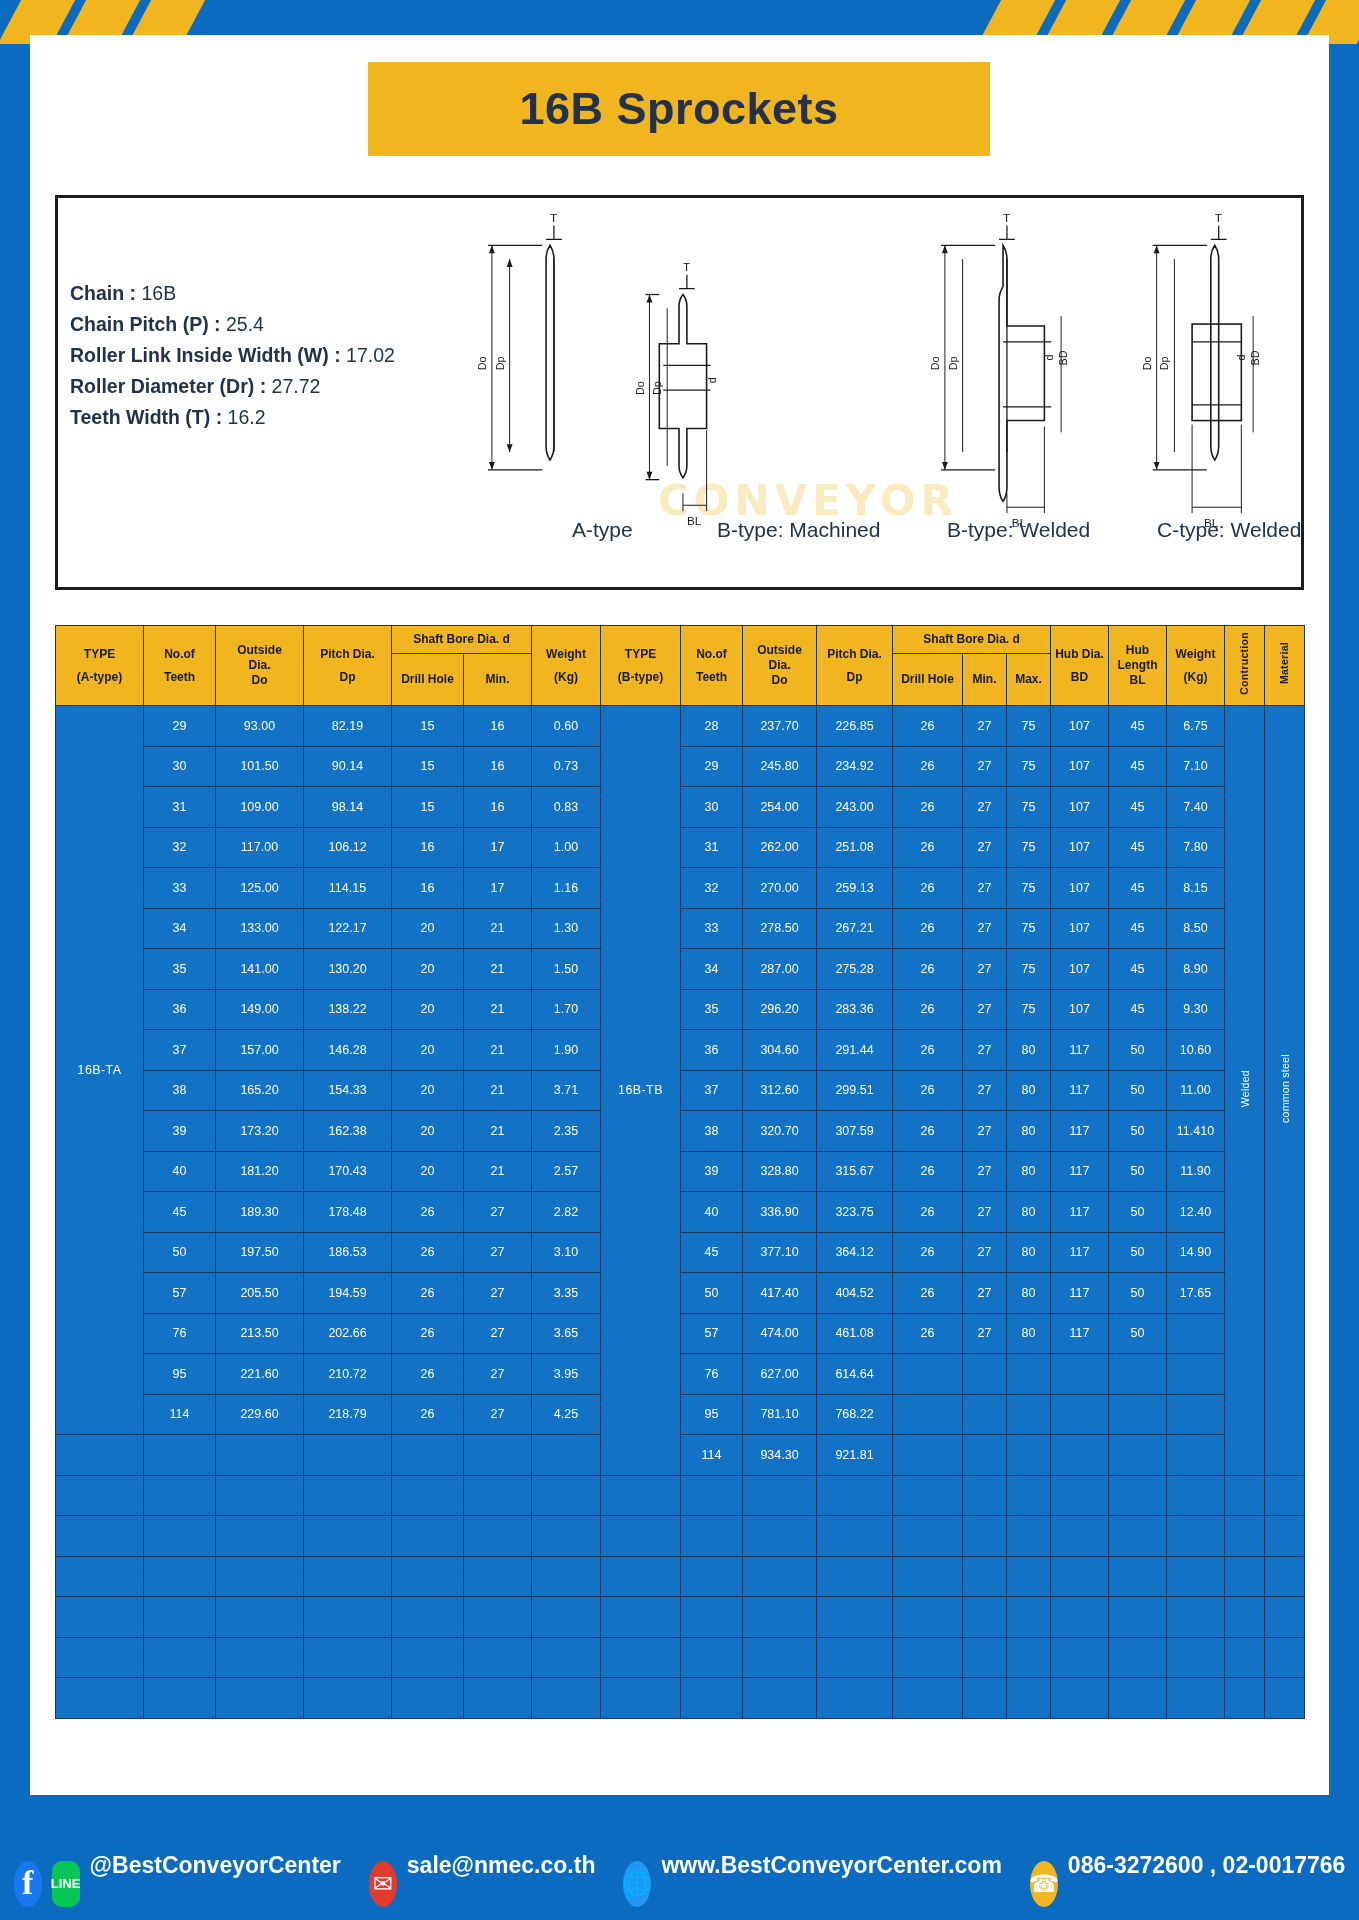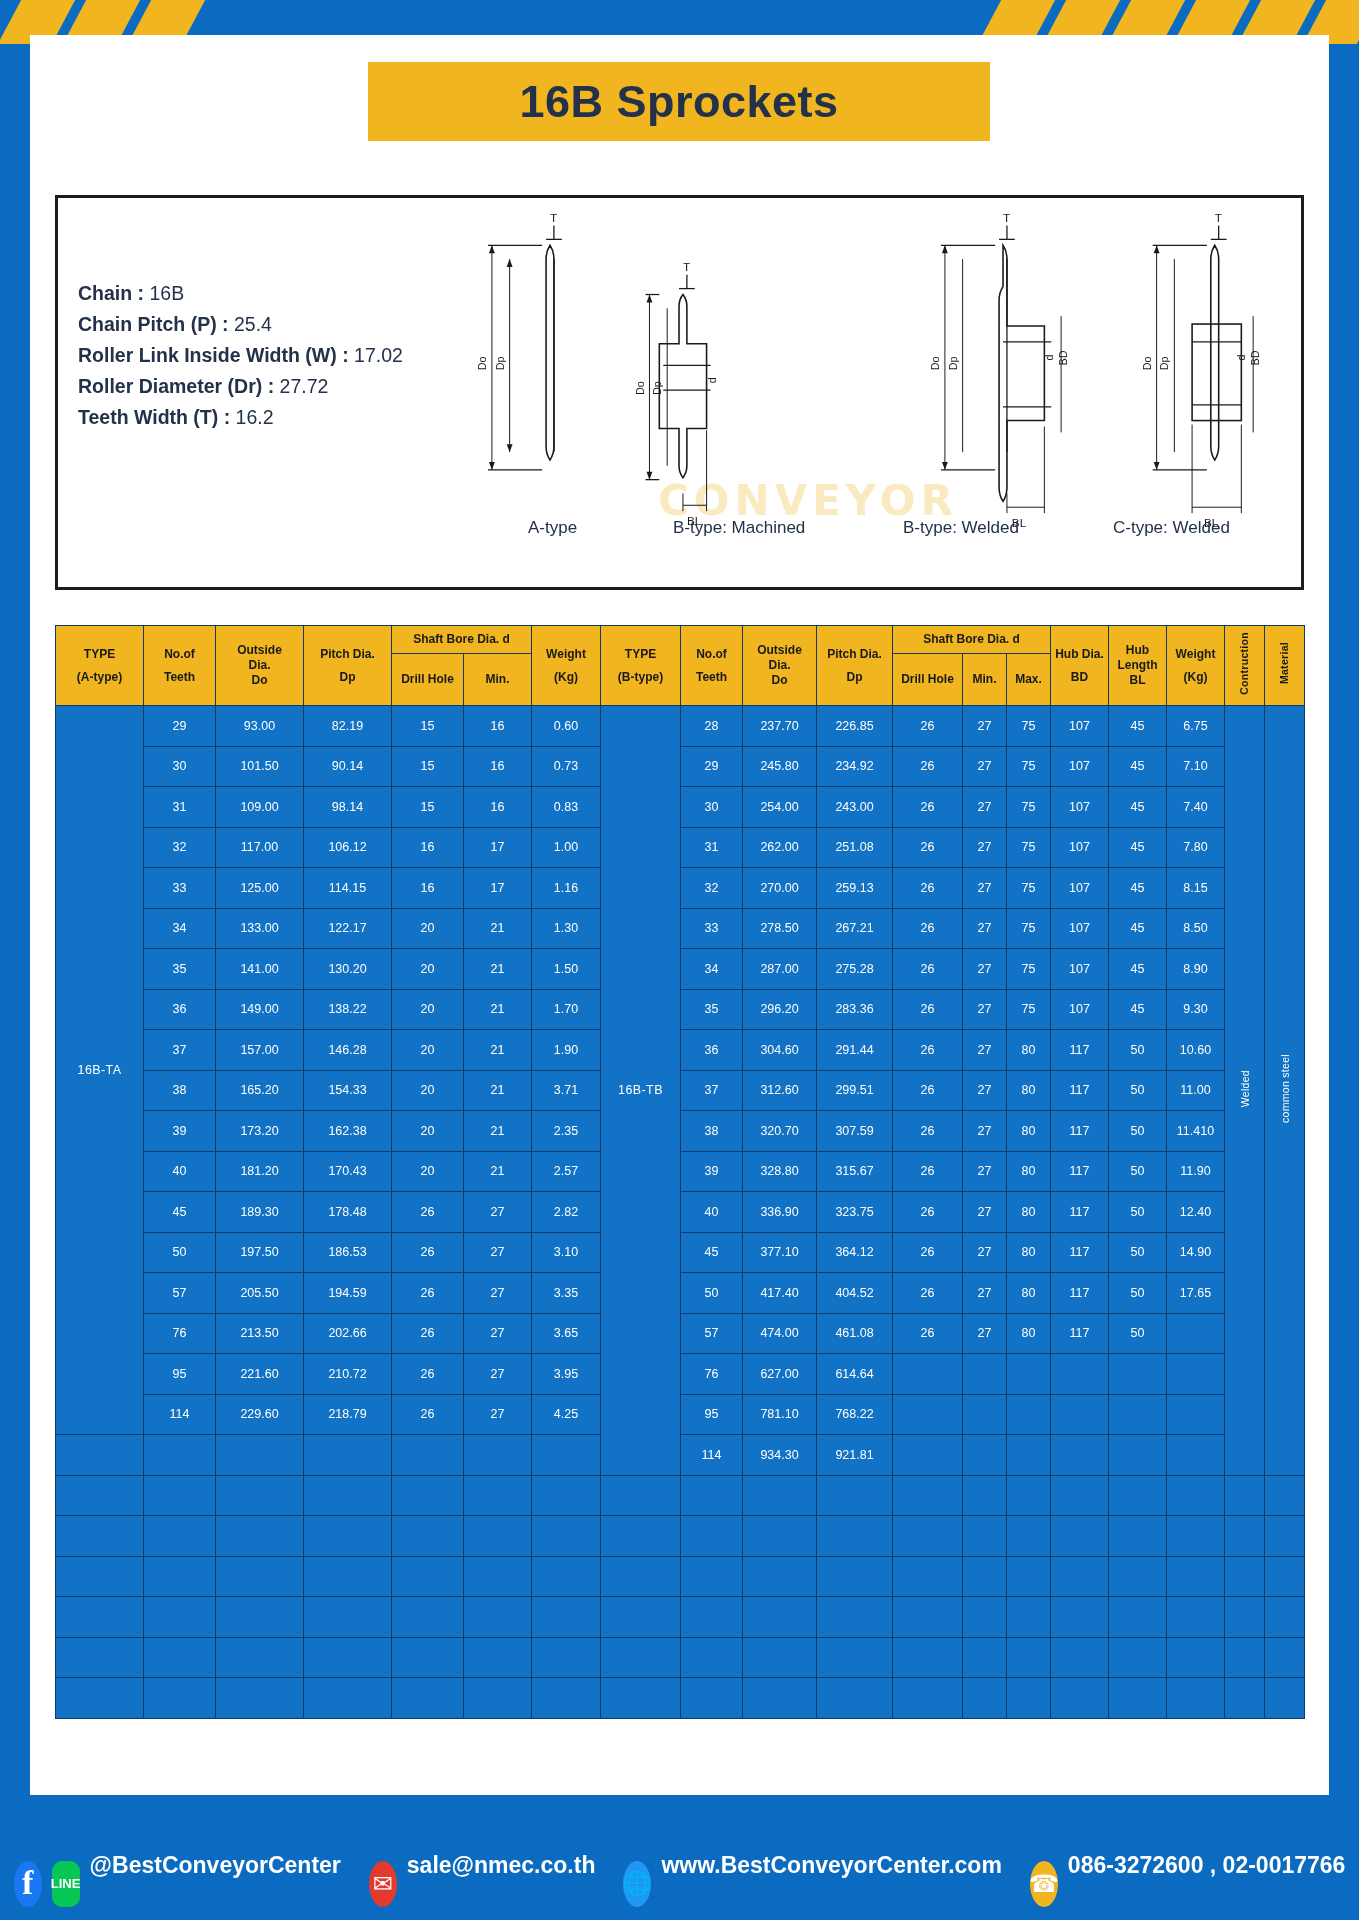--- a/index.html
+++ b/index.html
@@ -34,42 +34,42 @@
     position: absolute;
     left: 30px; top: 35px;
     width: 1299px; height: 1760px;
     background: #ffffff;
   }
 
   
   .title-banner {
     position: absolute;
     left: 368px; top: 62px;
-    width: 622px; height: 79px;
+    width: 622px; height: 94px;
     background: #f0b51f;
     display: flex; align-items: center; justify-content: center;
   }
   .title-banner .title {
     font-size: 45px;
     font-weight: bold;
     color: #23324a;
     letter-spacing: 0.5px;
   }
 
   
   .spec-box {
     position: absolute;
     left: 55px; top: 195px;
     width: 1249px; height: 395px;
     border: 3px solid #1c1c1c;
     background: #fff;
   }
   .spec-list {
     position: absolute;
-    left: 20px; top: 80px;
+    left: 12px; top: 80px;
     color: #23324a;
     font-size: 19.5px;
     font-weight: bold;
     line-height: 31px;
   }
   .spec-list .val { font-weight: normal; }
 
   
   .watermark {
     position: absolute;
@@ -82,24 +82,25 @@
     font-weight: bold;
     color: #f0b51f;
     letter-spacing: 5px;
     line-height: 46px;
     font-family: "DejaVu Sans", sans-serif;
   }
 
   .drawings { position: absolute; left: 0; top: 0; width: 100%; height: 100%; }
   .dcaption {
     position: absolute;
-    font-size: 17px;
+    font-size: 21px;
     color: #23324a;
     font-weight: normal;
     white-space: nowrap;
+    margin-left: 44px;
   }
 
   
   .tbl-wrap { position: absolute; top: 625px; }
   .tbl-wrap.left  { left: 55px;  width: 545px; }
   .tbl-wrap.right { left: 600px; width: 704px; }
 
   table.spec {
     border-collapse: collapse;
     width: 100%;

